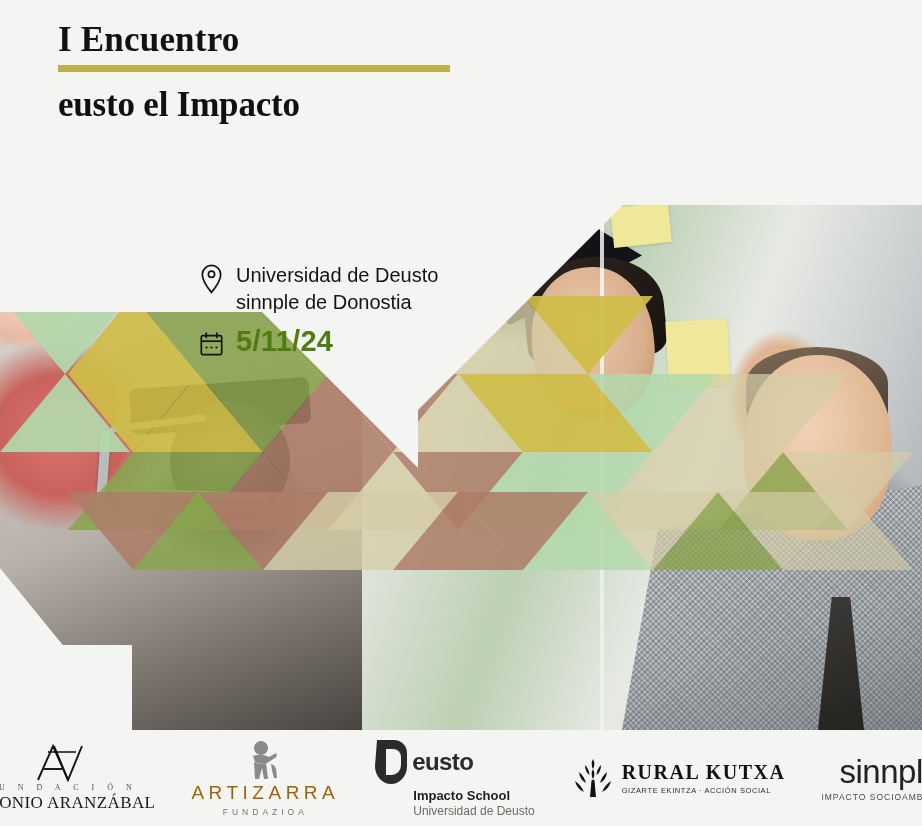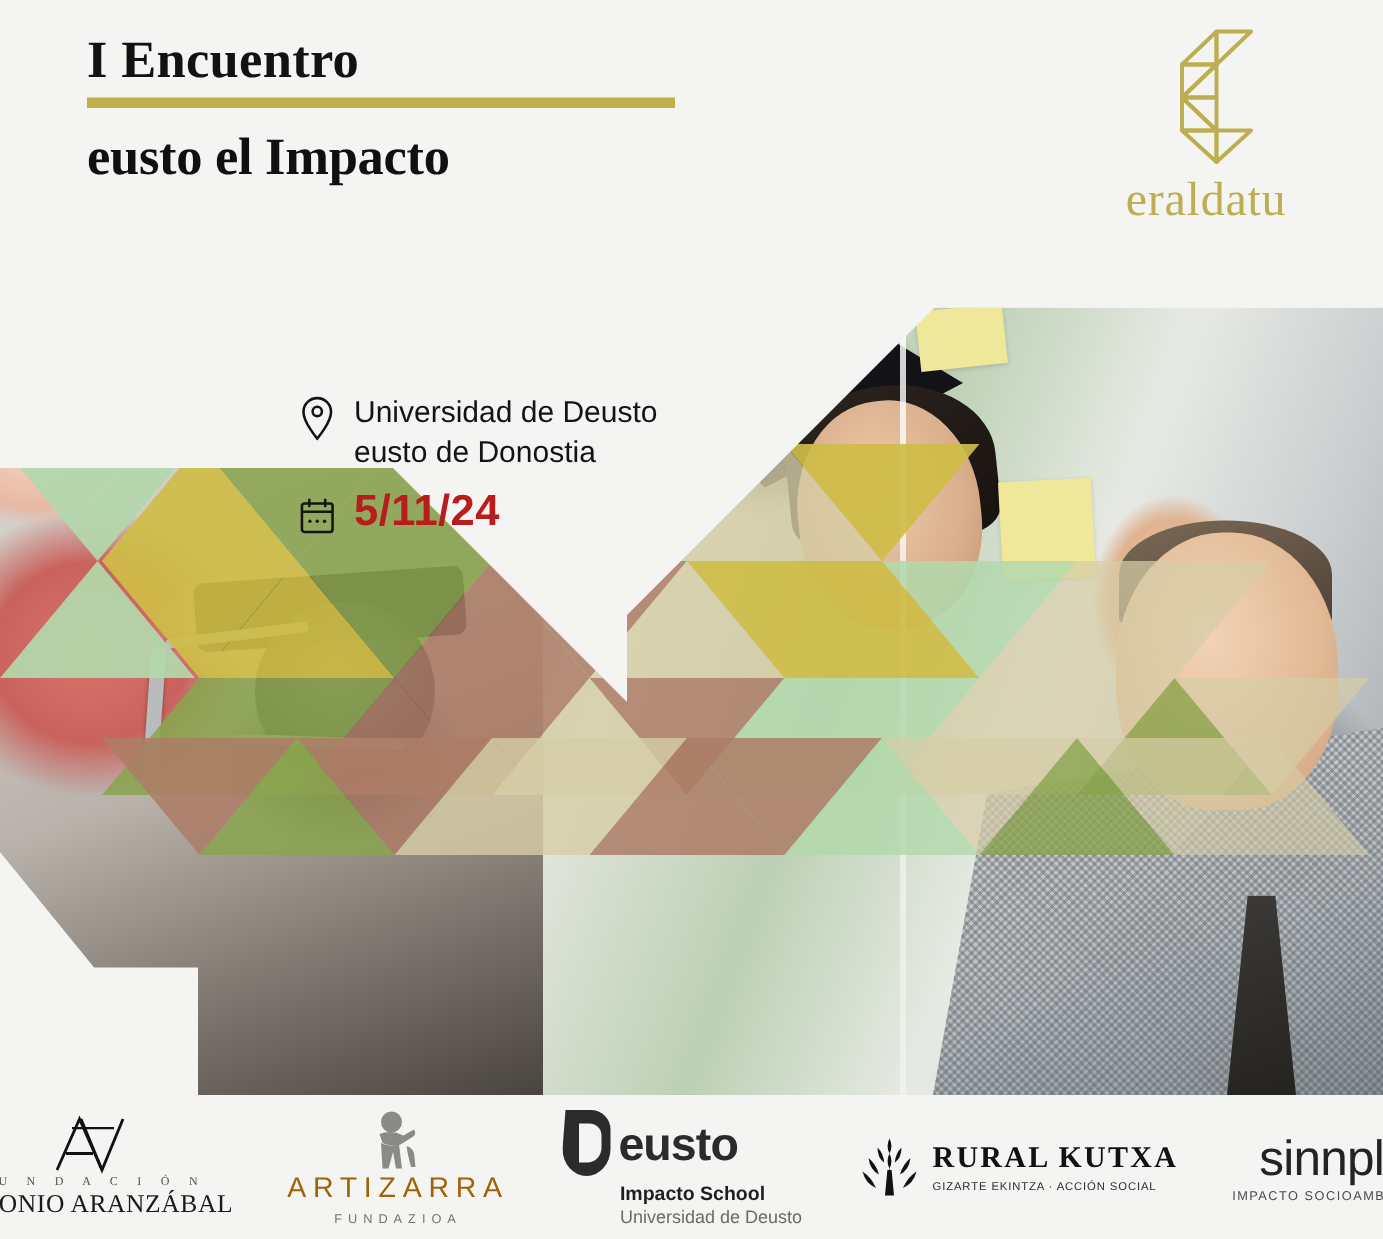--- a/index.html
+++ b/index.html
@@ -179,21 +179,21 @@
   .meta { position:absolute; left:200px; top:262px; }
   .meta-row { display:flex; align-items:flex-start; gap:13px; }
   .meta-row + .meta-row { margin-top:12px; }
   .meta-ico { flex:0 0 auto; margin-top:2px; }
   .meta-txt {
     font-family:"Liberation Sans", sans-serif;
     font-size:20px; color:#141414; line-height:1.33; font-weight:400;
   }
   .meta-date {
     font-family:"Liberation Sans", sans-serif;
-    font-size:29px; color:#b91c1c; font-weight:bold; letter-spacing:.3px;
+    font-size:29px; color:#4d7c0f; font-weight:bold; letter-spacing:.3px;
     line-height:1;
   }
 
   
   .footer {
     position:absolute; left:0; bottom:0; width:922px; height:96px;
     background:#f4f4f2;
     display:flex; align-items:center; justify-content:center; gap:0;
   }
   .logo-cell {
@@ -211,21 +211,21 @@
   .l-artizarra-name {
     font-family:"Liberation Sans", sans-serif; font-size:19px; color:#a16207;
     letter-spacing:4.5px; white-space:nowrap; font-weight:400;
   }
   .l-artizarra-sub {
     font-family:"Liberation Sans", sans-serif; font-size:8.5px; color:#77736e;
     letter-spacing:4px; white-space:nowrap; margin-top:3px;
   }
   .l-deusto-row { display:flex; align-items:center; gap:3px; }
   .l-deusto-word {
-    font-family:"Liberation Sans", sans-serif; font-size:31px; color:#2b2b2b;
+    font-family:"Liberation Sans", sans-serif; font-size:24px; color:#2b2b2b;
     font-weight:bold; letter-spacing:-.6px; line-height:1;
   }
   .l-deusto-s1 {
     font-family:"Liberation Sans", sans-serif; font-size:13px; color:#1f1f1f;
     font-weight:bold; white-space:nowrap; margin-top:2px;
   }
   .l-deusto-s2 {
     font-family:"Liberation Sans", sans-serif; font-size:12px; color:#6d6a66;
     white-space:nowrap; margin-top:1px;
   }
@@ -335,48 +335,32 @@
   <div class="mask-bottom"></div>
 
   <div class="headline-wrap">
     <div class="kicker">I Encuentro</div>
     <div class="rule" style="background: rgb(191, 176, 74);"></div>
     <div class="subtitle">
       <div>eusto el Impacto</div>
     </div>
   </div>
 
-  <div class="brand">
-    <svg class="brand-mark" width="82" height="92" viewBox="0 0 82 92">
-      <g fill="none" stroke="#bdae52" stroke-width="2.6" stroke-linejoin="round">
-        <path d="M48 3 L71 3 L48 25 Z"></path>
-        <path d="M25 25 L48 3 L48 25 Z"></path>
-        <path d="M25 25 L48 25 L25 47 Z"></path>
-        <path d="M48 25 L48 47 L25 47 Z"></path>
-        <path d="M48 47 L48 69 L25 47 Z"></path>
-        <path d="M25 47 L25 69 L48 69 Z"></path>
-        <path d="M48 69 L71 69 L48 90 Z"></path>
-        <path d="M25 69 L48 69 L48 90 Z"></path>
-        <line x1="25" y1="25" x2="25" y2="69"></line>
-      </g>
-    </svg>
-    <div class="brand-name">eraldatu</div>
-  </div>
 
   <div class="meta">
     <div class="meta-row">
       <span class="meta-ico">
         <svg width="23" height="30" viewBox="0 0 23 30">
           <path d="M11.5 1.4C6.4 1.4 2.3 5.5 2.3 10.6c0 6.9 9.2 17.8 9.2 17.8s9.2-10.9 9.2-17.8c0-5.1-4.1-9.2-9.2-9.2z" fill="none" stroke="#141414" stroke-width="1.7"></path>
           <circle cx="11.5" cy="10.3" r="3.1" fill="none" stroke="#141414" stroke-width="1.7"></circle>
         </svg>
       </span>
       <span class="meta-txt">
         <span>Universidad de Deusto</span><br>
-        <span>eusto de Donostia</span>
+        <span>sinnple de Donostia</span>
       </span>
     </div>
     <div class="meta-row">
       <span class="meta-ico" style="margin-top:5px;">
         <svg width="23" height="24" viewBox="0 0 23 24">
           <rect x="1.3" y="3.6" width="20.4" height="19" rx="1.6" fill="none" stroke="#141414" stroke-width="1.7"></rect>
           <line x1="1.3" y1="9.2" x2="21.7" y2="9.2" stroke="#141414" stroke-width="1.7"></line>
           <line x1="6.2" y1="1.2" x2="6.2" y2="5.4" stroke="#141414" stroke-width="1.7" stroke-linecap="round"></line>
           <line x1="16.8" y1="1.2" x2="16.8" y2="5.4" stroke="#141414" stroke-width="1.7" stroke-linecap="round"></line>
           <circle cx="6.6" cy="15.5" r="1.1" fill="#141414"></circle>

